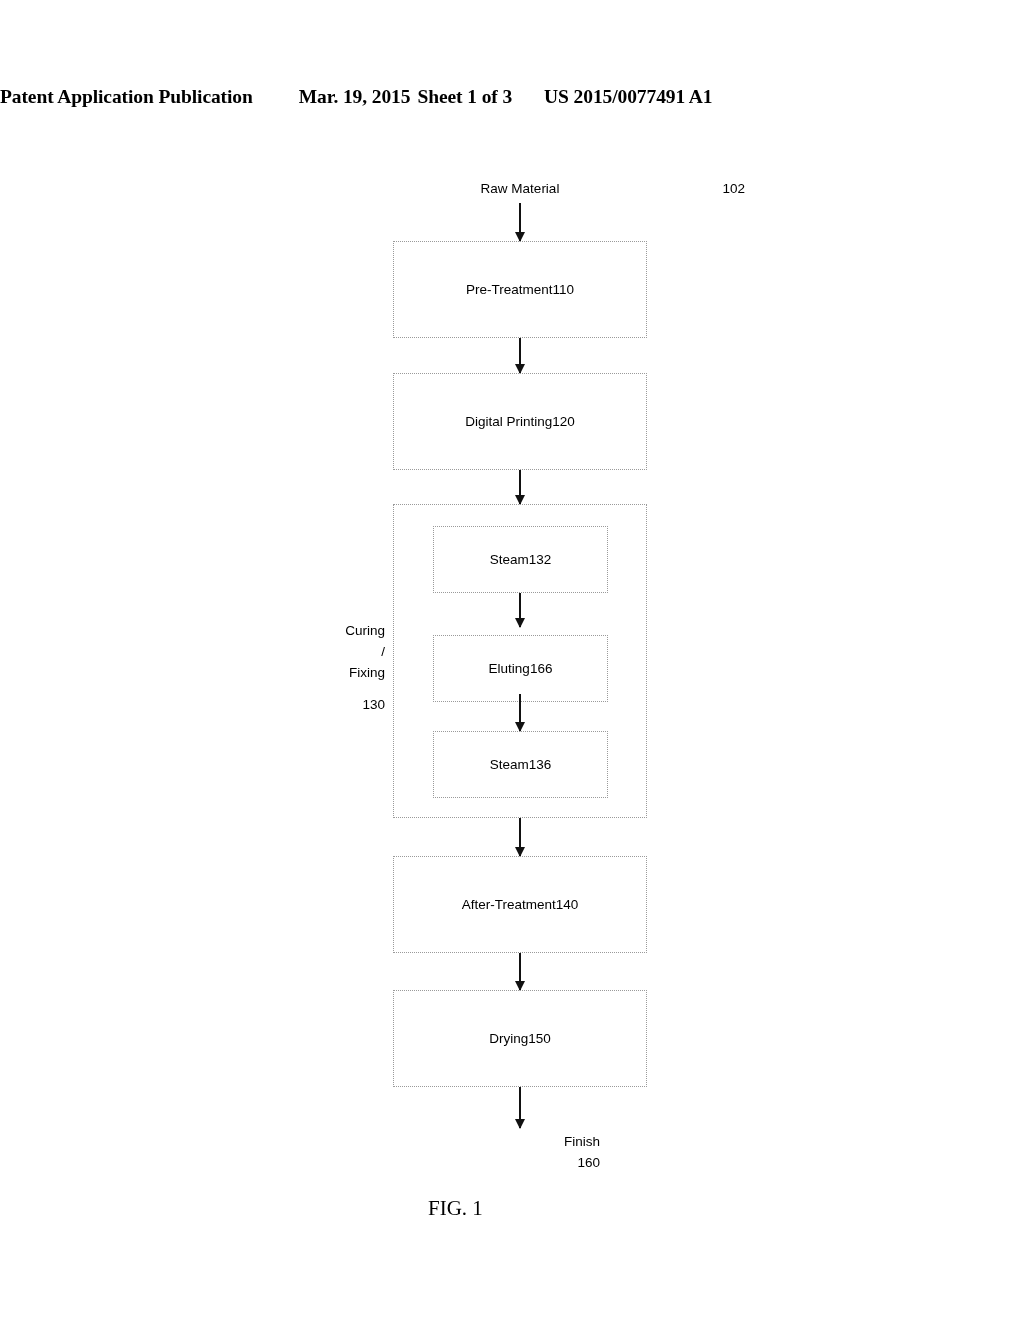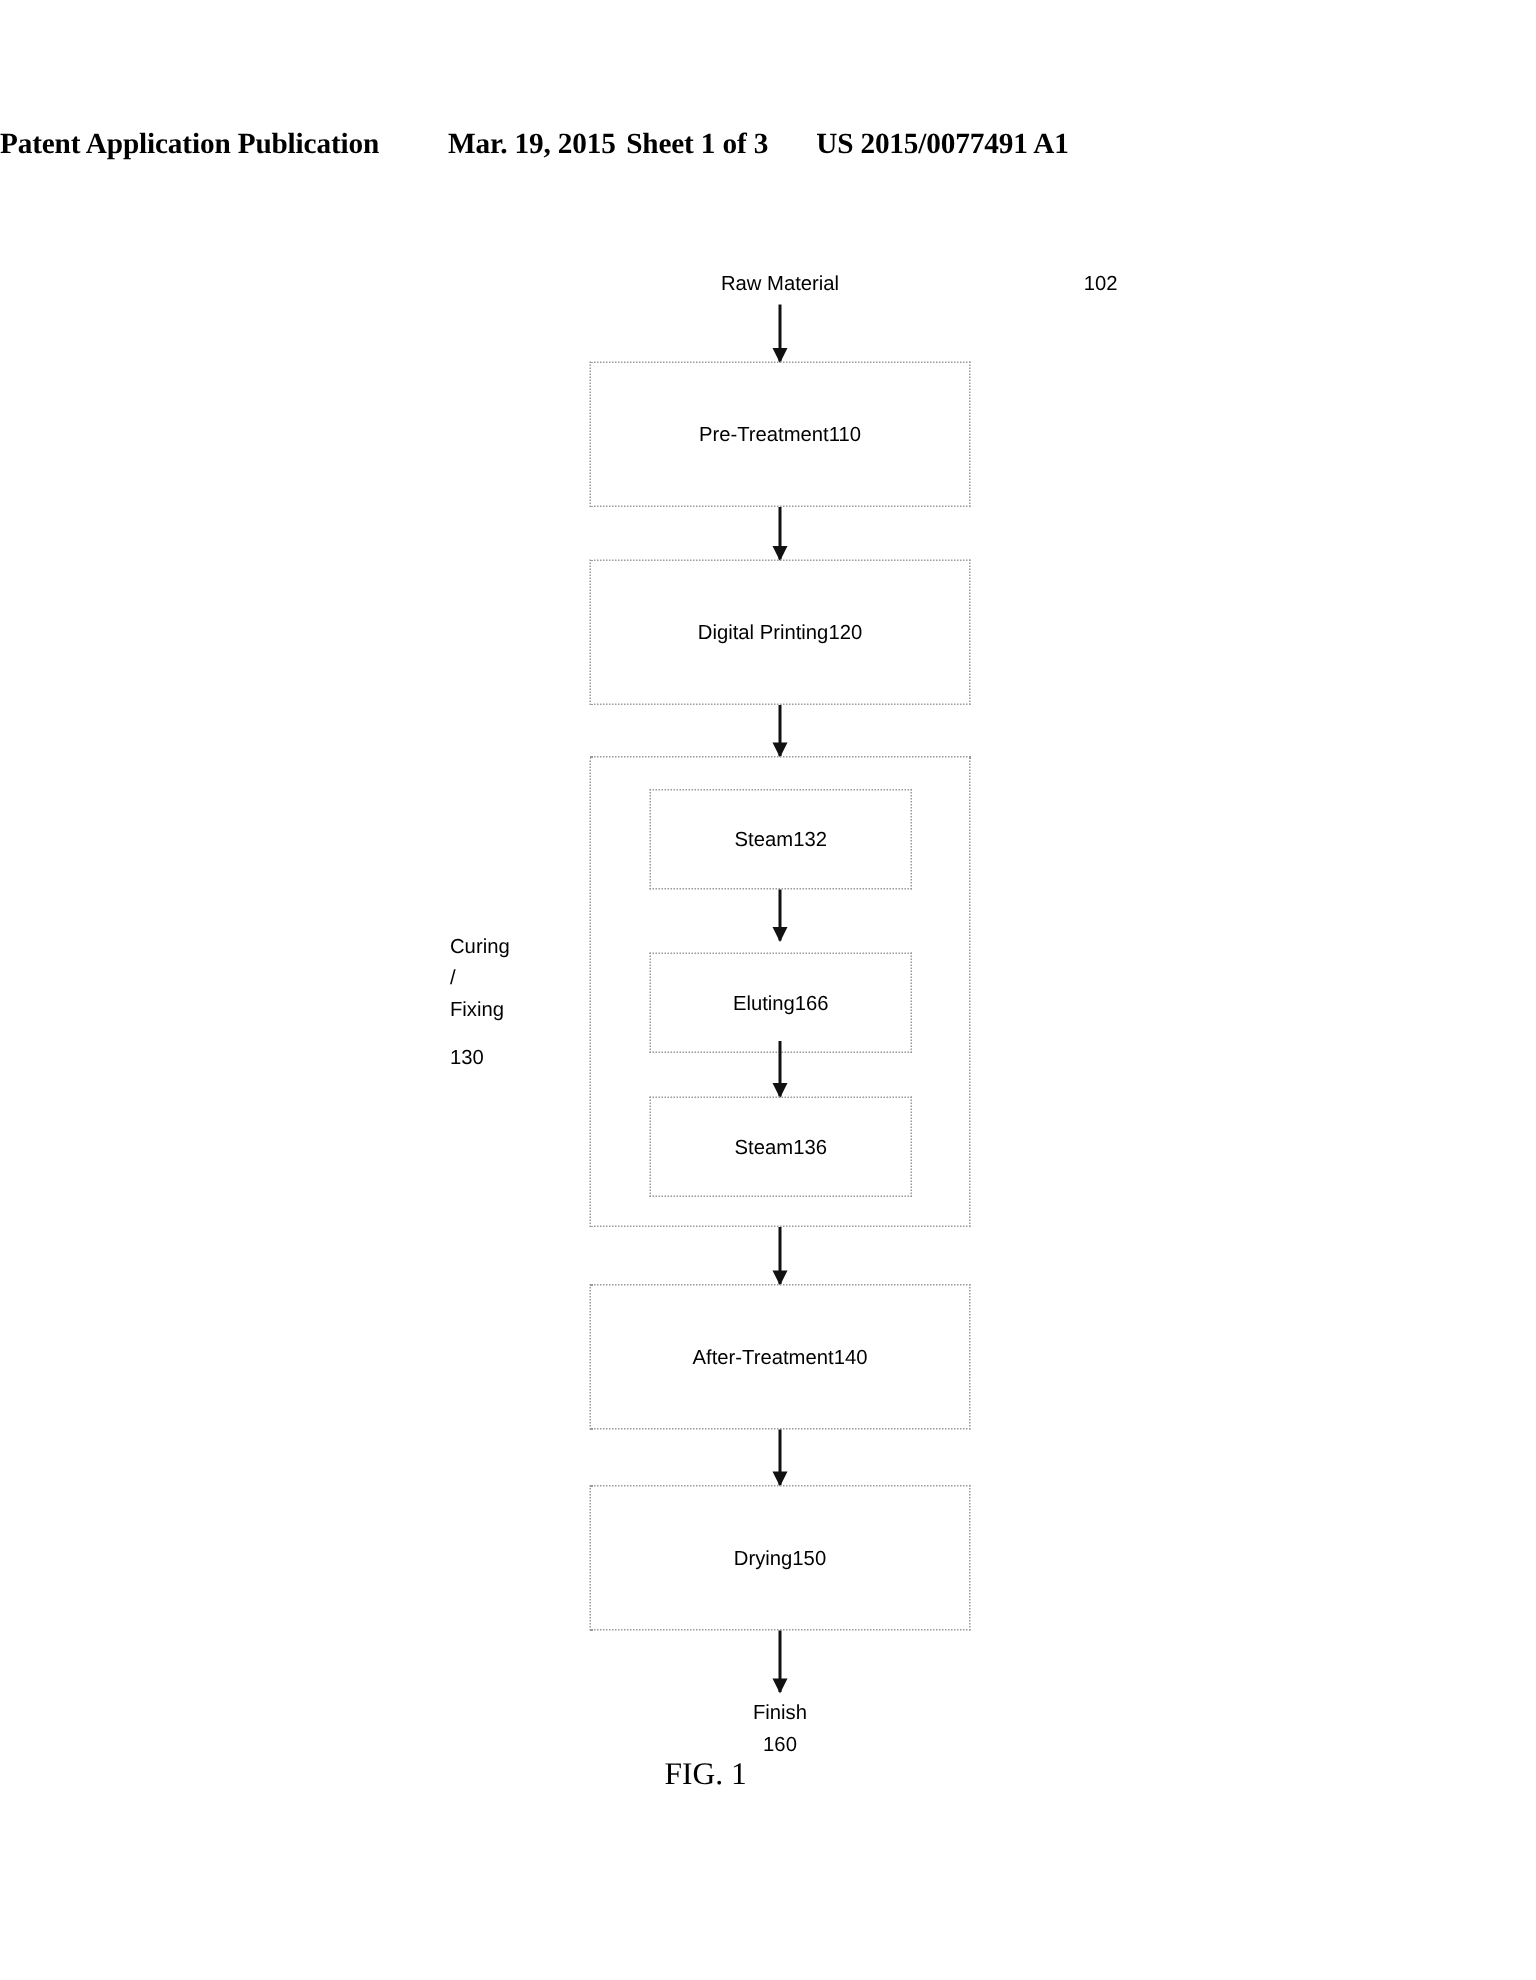--- a/index.html
+++ b/index.html
@@ -40,21 +40,21 @@
     position: absolute;
     left: 0;
     top: 0;
     width: 892px;
     height: 1320px;
   }
 
   
   .node-text {
     position: absolute;
-    text-align: center;
+    text-align: right;
     font-size: 13.5px;
     line-height: 21px;
     color: #000;
     white-space: nowrap;
   }
 
   
   .box {
     position: absolute;
     box-sizing: border-box;
@@ -92,21 +92,21 @@
     width: 0;
     height: 0;
     border-left: 5px solid transparent;
     border-right: 5px solid transparent;
     border-top: 10px solid #111111;
   }
 
   
   .side-label {
     position: absolute;
-    text-align: left;
+    text-align: right;
     font-size: 13.5px;
     line-height: 21px;
     white-space: nowrap;
     color: #000;
   }
   .side-label .gap { display: block; height: 11px; }
 
   
   .fig-caption {
     position: absolute;
@@ -193,15 +193,15 @@
     <span class="box-num">150</span>
   </div>
 
   <div class="arrow" style="left:519px; top:1087px; height:41px;"></div>
 
   <div class="node-text" style="left:440px; top:1131px; width:160px;">
     <span style="display:block;">Finish</span>
     <span style="display:block;">160</span>
   </div>
 
-  <div class="fig-caption" style="left:428px; top:1170px;margin-left:15px;">FIG. 1</div>
+  <div class="fig-caption" style="left:428px; top:1196px;">FIG. 1</div>
 
 </div>
 
 </body></html>

